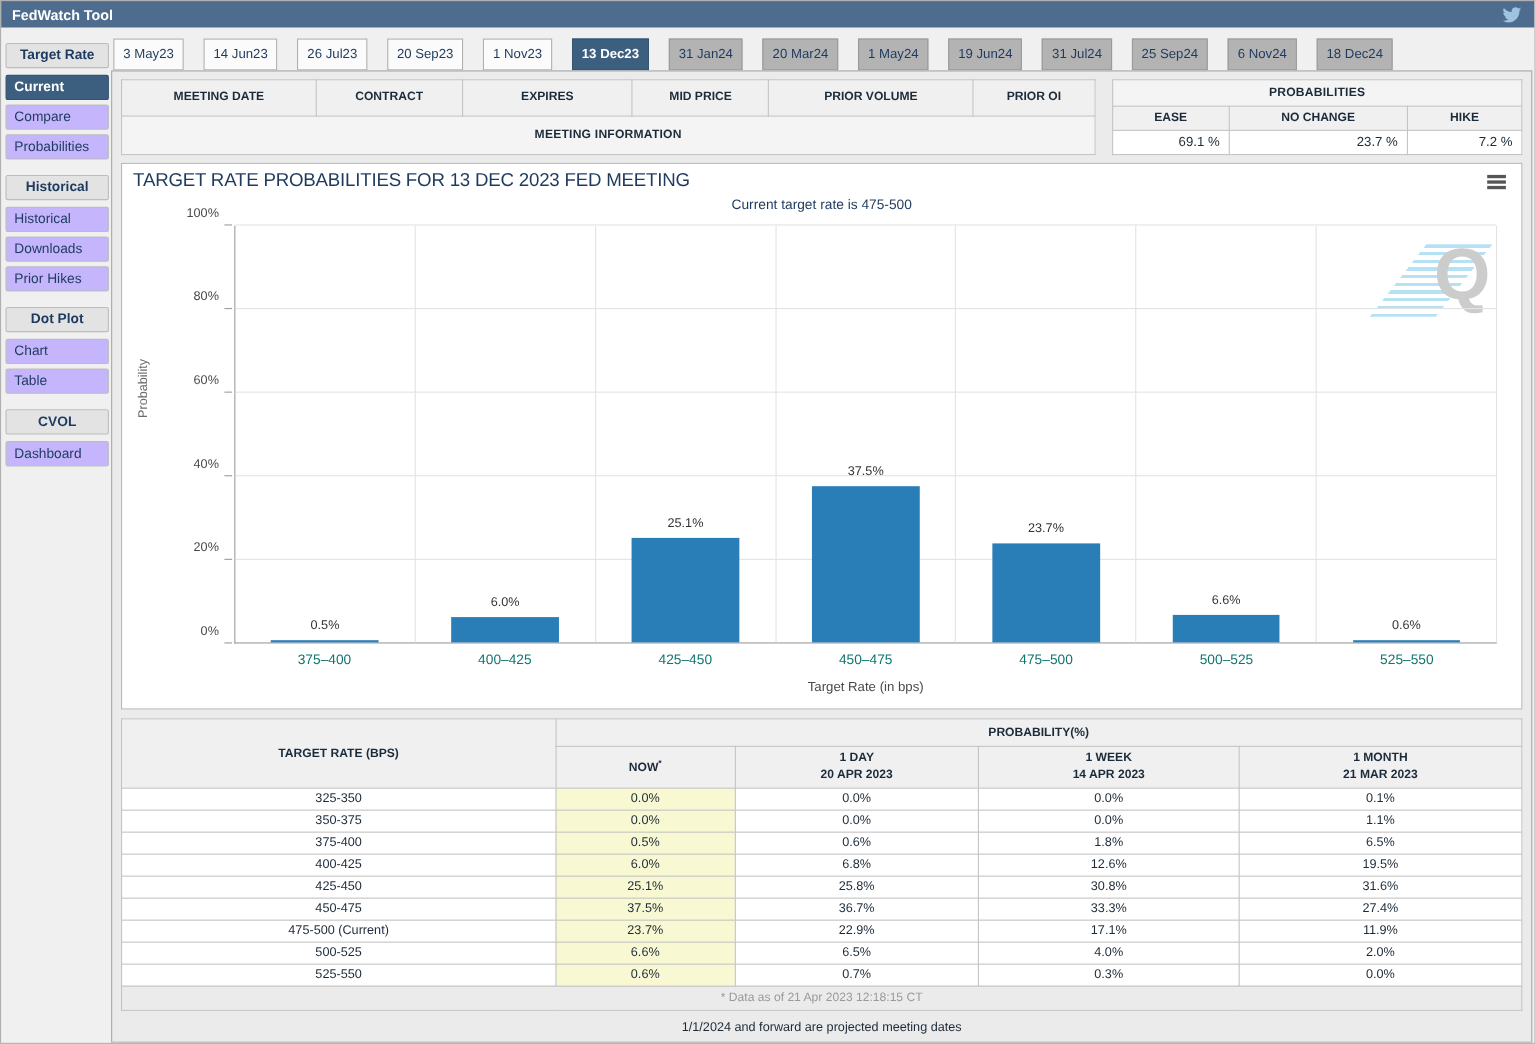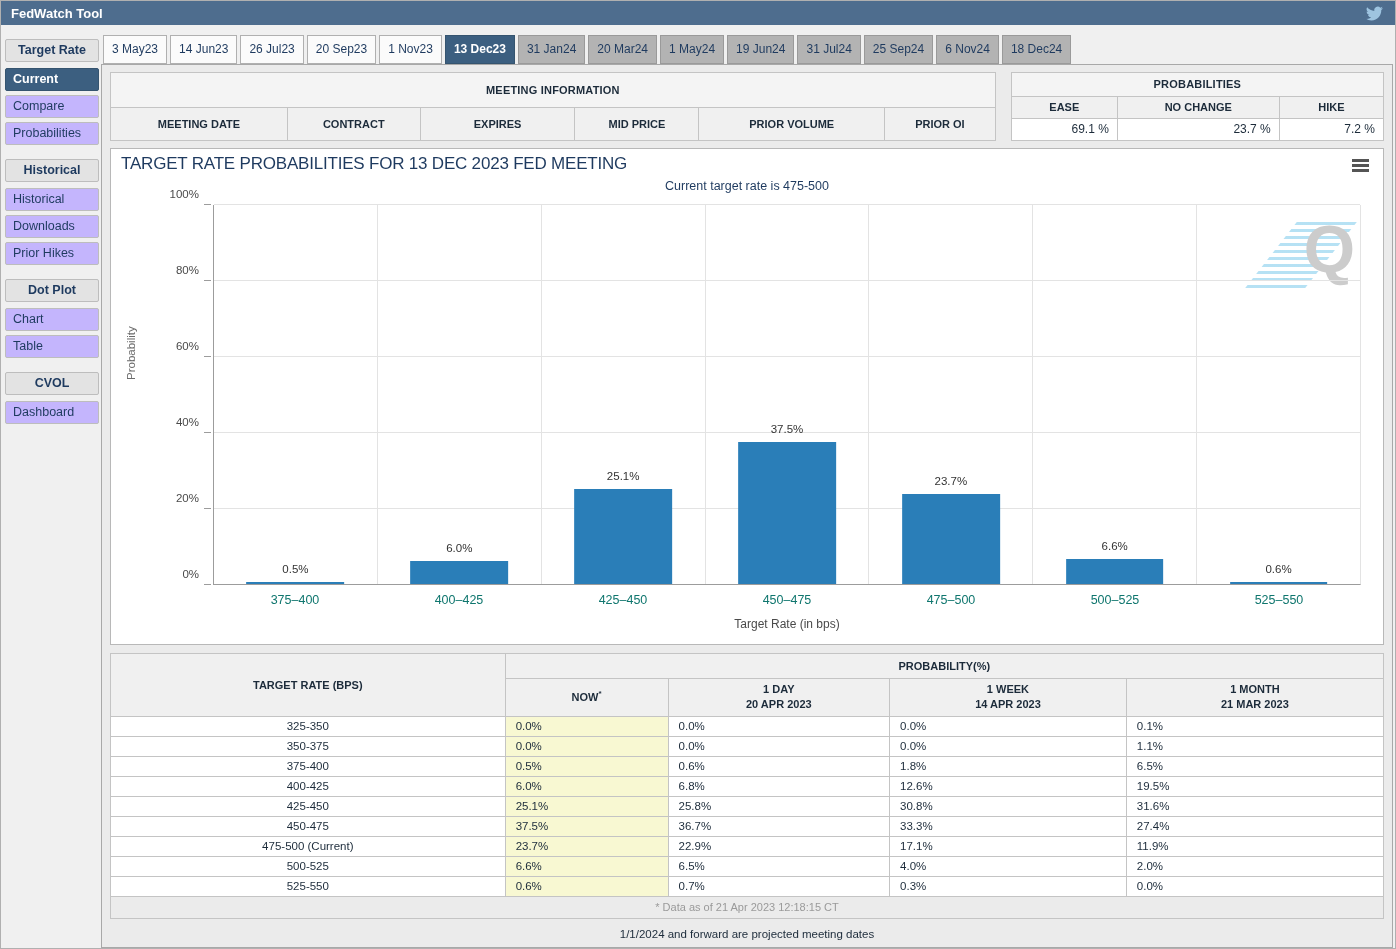--- a/index.html
+++ b/index.html
@@ -15,21 +15,21 @@
 
   
   .sidebar { position:absolute; left:4px; top:38px; width:94px; }
   .side-item { border:1px solid #bdbdbd; background:#c4b5fd; color:#1e3a5f; font-size:12.5px; padding:3px 6px 4px 7px; margin-bottom:4px; border-radius:2px; cursor:pointer; }
   .side-header { border:1px solid #bdbdbd; background:#e3e3e3; color:#1e3a5f; font-size:12.5px; font-weight:bold; text-align:center; padding:3px 2px 4px 2px; margin:14px 0 6px 0; border-radius:2px; }
   .side-header.first { margin-top:0; }
   .side-item.selected { background:#3c5f80; border-color:#35546f; color:#ffffff; font-weight:bold; }
 
   
   .content { position:absolute; left:100px; top:34px; width:1292px; height:913px; }
-  .tabs { display:flex; gap:3px; height:29px; margin-left:2px; }
+  .tabs { display:flex; gap:18px; height:29px; margin-left:2px; }
   .tab { font-size:12px; color:#1e3a5f; background:#fbfbfb; border:1px solid #b0b0b0; padding:0 8px; line-height:27px; white-space:nowrap; cursor:pointer; }
   .tab.future { background:#b3b3b3; border-color:#9a9a9a; }
   .tab.selected { background:#3c5f80; border-color:#35546f; color:#ffffff; font-weight:bold; }
 
   .panel { position:absolute; left:0; top:29px; width:1292px; height:884px; border:1px solid #a8a8a8; background:#ebebeb; padding:7px 8px; }
 
   
   .info-row { display:flex; gap:15px; margin-bottom:7px; }
   table.grid { border-collapse:collapse; background:#ffffff; }
   table.grid th, table.grid td { border:1px solid #c4c4c4; font-size:11px; color:#1c2b3a; }
@@ -69,21 +69,21 @@
 
   
   table.bottom { width:100%; border-collapse:collapse; background:#ffffff; }
   table.bottom th, table.bottom td { border:1px solid #c4c4c4; font-size:11px; color:#1c2b3a; }
   table.bottom th { background:#f0f0f0; font-weight:bold; text-align:center; }
   .bt-group { padding:6px 0; }
   .bt-sub { padding:3px 0 4px 0; line-height:1.35; }
   .bt-rate-head { width:31%; }
   table.bottom td { font-size:11.5px; padding:3px 10px 4px 10px; height:20px; }
   td.rate { text-align:center; }
-  td.num { text-align:left; }
+  td.num { text-align:center; }
   td.now { background:#f8f8d2; }
   tr.footnote td { background:#ebebeb; color:#9a9a9a; text-align:center; font-size:11px; padding:4px 0 5px 0; }
   .footer-note { text-align:center; font-size:11.5px; color:#1c2b3a; margin-top:9px; }
   sup { font-size:8px; }
 </style>
 </head>
 <body>
 
 <div class="page">
 
@@ -129,29 +129,29 @@
         <div class="tab future">6 Nov24</div>
         <div class="tab future">18 Dec24</div>
       </div>
 
     <div class="panel">
 
       <div class="info-row">
         <table class="grid meeting-table">
           <tbody>
             <tr>
-                <td class="title-cell" colspan="6">MEETING INFORMATION</td>
-              </tr>
-            <tr>
                 <th class="colhead" style="width: 20%;">MEETING DATE</th>
                 <th class="colhead" style="width: 15%;">CONTRACT</th>
                 <th class="colhead" style="width: 17.5%;">EXPIRES</th>
                 <th class="colhead" style="width: 14%;">MID PRICE</th>
                 <th class="colhead" style="width: 21%;">PRIOR VOLUME</th>
                 <th class="colhead" style="width: 12.5%;">PRIOR OI</th>
+              </tr>
+            <tr>
+                <td class="title-cell" colspan="6">MEETING INFORMATION</td>
               </tr>
           </tbody>
         </table>
         <table class="grid prob-table">
           <tbody>
             <tr>
                 <td class="title-cell" colspan="3">PROBABILITIES</td>
               </tr>
             <tr>
                 <th class="colhead" style="width: 28.5%; margin-left: 24px;">EASE</th>

